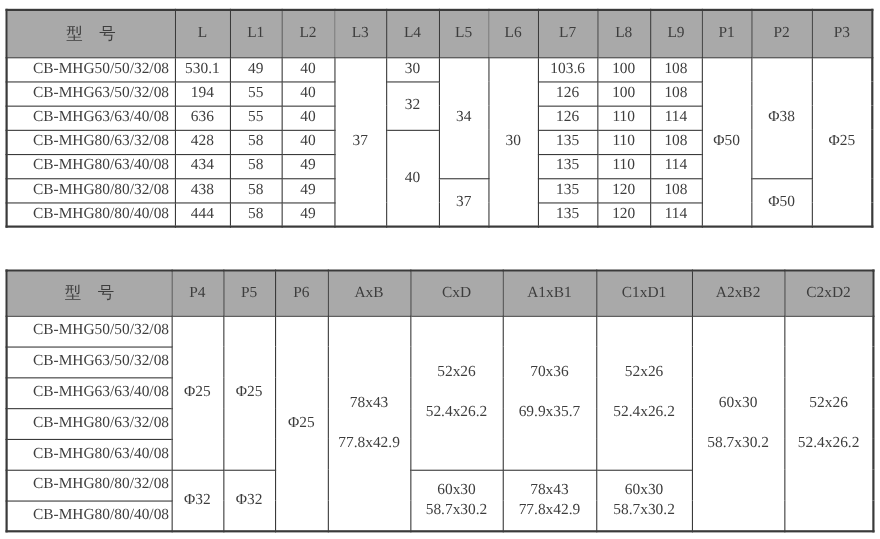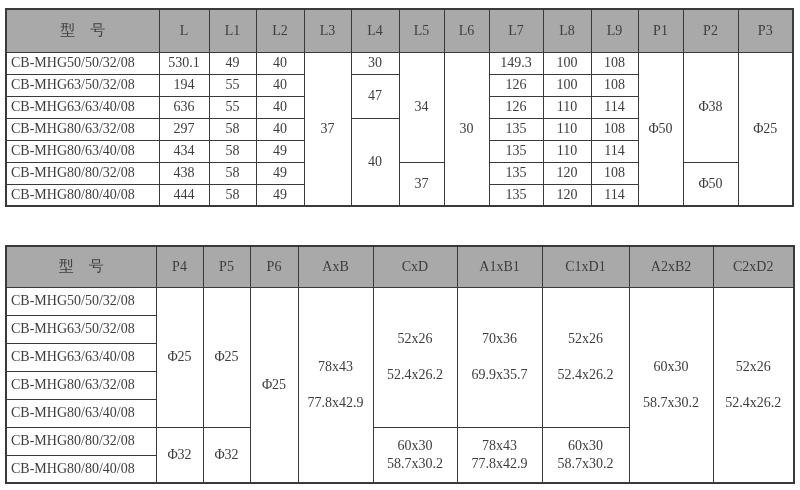--- a/index.html
+++ b/index.html
@@ -35,21 +35,21 @@
   }
   table.spec th {
     background: #a9a9a9;
     font-size: 14px;
   }
   table.spec th.model-header {
     font-size: 15px;
   }
   table.spec td.model-cell {
     text-align: left;
-    padding-left: 4px;
+    padding-left: 23px;
   }
   table.spec td.multiline {
     white-space: pre-line;
     line-height: 18px;
   }
   #table-upper { left: 5px; top: 8px; }
   #table-lower { left: 5px; top: 245px; }
 </style>
 </head>
 <body>
@@ -93,49 +93,49 @@
       <tbody>
         <tr style="height: 22px;">
           <td class="model-cell">CB-MHG50/50/32/08</td>
           <td>530.1</td>
           <td>49</td>
           <td>40</td>
           <td rowspan="7">37</td>
           <td>30</td>
           <td rowspan="5">34</td>
           <td rowspan="7">30</td>
-          <td>149.3</td>
+          <td>103.6</td>
           <td>100</td>
           <td>108</td>
           <td rowspan="7">Φ50</td>
           <td rowspan="5">Φ38</td>
           <td rowspan="7">Φ25</td>
         </tr>
         <tr style="height: 22px;">
           <td class="model-cell">CB-MHG63/50/32/08</td>
           <td>194</td>
           <td>55</td>
           <td>40</td>
-          <td rowspan="2">47</td>
+          <td rowspan="2">32</td>
           <td>126</td>
           <td>100</td>
           <td>108</td>
         </tr>
         <tr style="height: 22px;">
           <td class="model-cell">CB-MHG63/63/40/08</td>
           <td>636</td>
           <td>55</td>
           <td>40</td>
           <td>126</td>
           <td>110</td>
           <td>114</td>
         </tr>
         <tr style="height: 22px;">
           <td class="model-cell">CB-MHG80/63/32/08</td>
-          <td>297</td>
+          <td>428</td>
           <td>58</td>
           <td>40</td>
           <td rowspan="4">40</td>
           <td>135</td>
           <td>110</td>
           <td>108</td>
         </tr>
         <tr style="height: 22px;">
           <td class="model-cell">CB-MHG80/63/40/08</td>
           <td>434</td>

